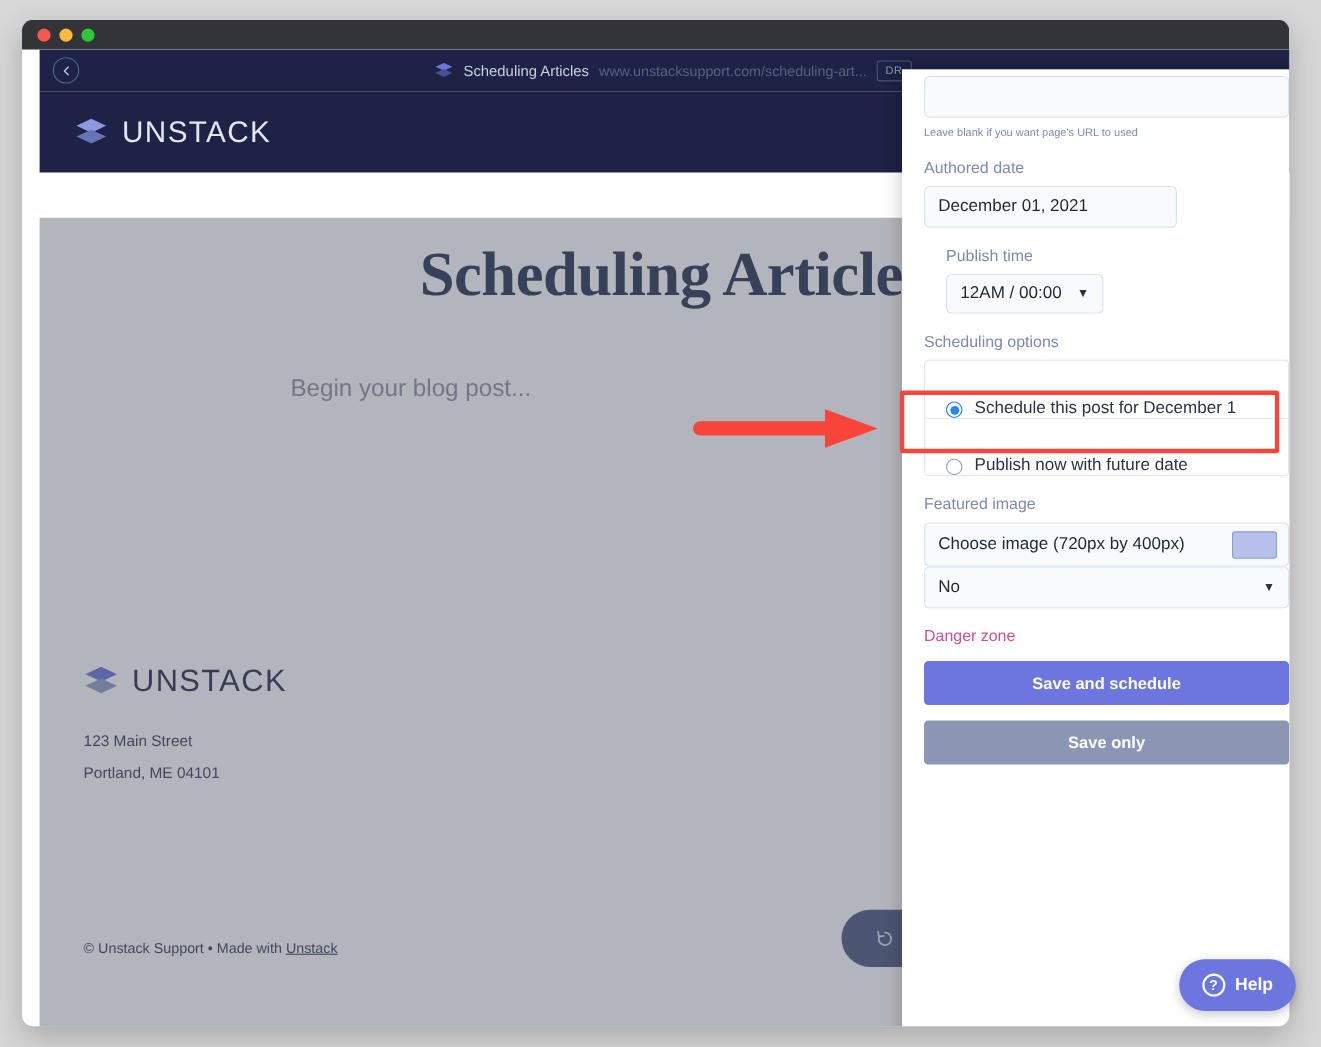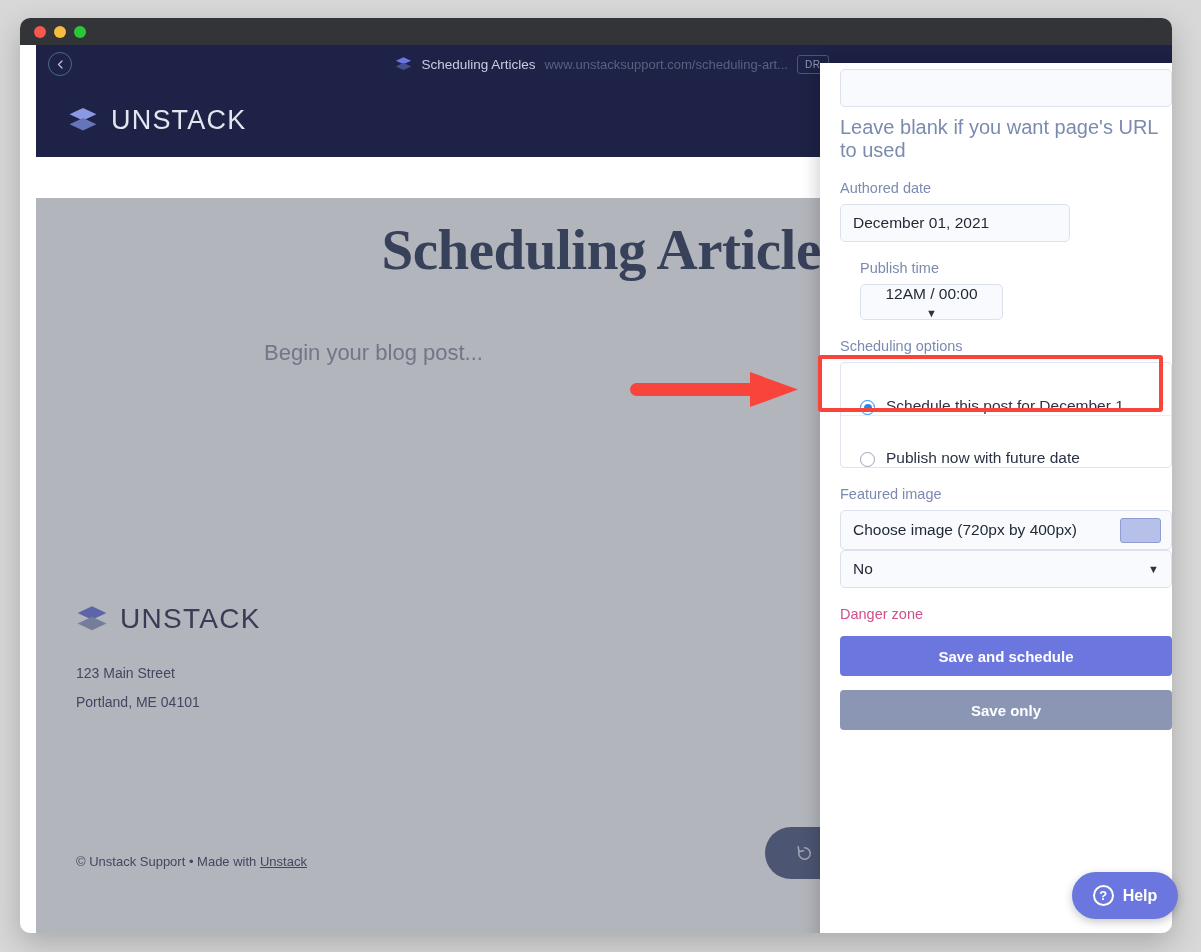--- a/index.html
+++ b/index.html
@@ -117,37 +117,37 @@
     position: absolute; left: 800px; top: 45px;
     width: 372px; height: 888px;
     background: #fff;
     overflow: hidden;
     box-shadow: -3px 0 16px rgba(0,0,0,.18);
   }
   .panel-inner { padding: 0 20px; }
 
   .fld-label { color: #7b8bb0; font-size: 14.5px; margin: 18px 0 8px 0; }
   .fld-label.indent { margin-left: 20px; }
-  .fld-help { color: #7b8bb0; font-size: 20px; margin-top: 9px; }
+  .fld-help { color: #7b8bb0; font-size: 10px; margin-top: 9px; }
 
   .input {
     width: 100%; height: 38px;
     background: #f8fafd; border: 1px solid #dbe2ee; border-radius: 5px;
     display: flex; align-items: center; padding: 0 12px;
     font-size: 15.5px; color: #1f2733;
   }
   .input.blank { height: 38px; }
   .input.w230 { width: 230px; }
   .select {
     width: 100%; height: 38px;
     background: #f8fafd; border: 1px solid #dbe2ee; border-radius: 5px;
     display: flex; align-items: center; justify-content: space-between;
     padding: 0 12px; font-size: 15.5px; color: #1f2733;
   }
-  .select.small { width: 143px; margin-left: 20px; height: 36px; flex-direction: column; }
+  .select.small { width: 143px; margin-left: 20px; height: 36px; }
   .chev { color: #333; font-size: 11px; }
 
   .radio-group { border: 1px solid #dfe4ee; border-radius: 4px; }
   .radio-row {
     display: flex; align-items: flex-end; gap: 11px;
     height: 52px; padding: 0 19px; font-size: 15.5px; color: #2b3244;
   }
   .radio-row + .radio-row { border-top: 1px solid #e9edf4; }
   .radio {
     width: 15px; height: 15px; border-radius: 50%;

